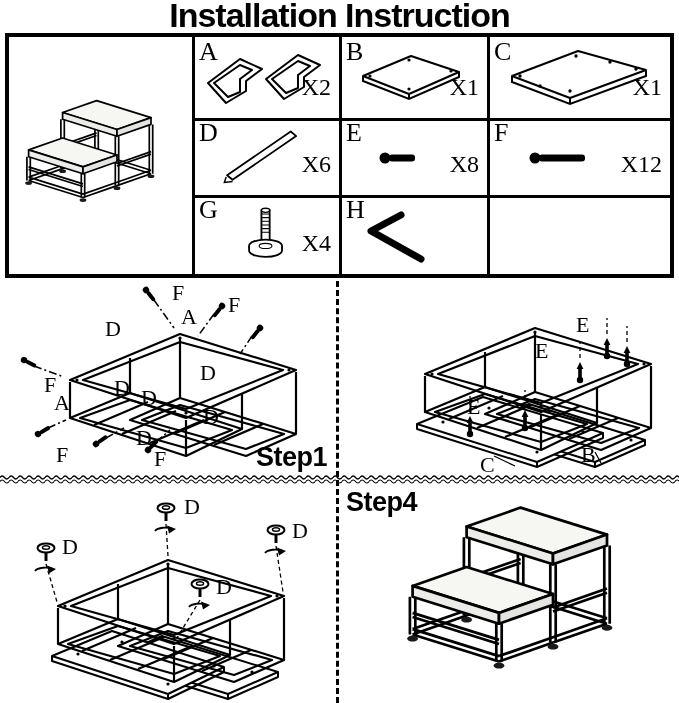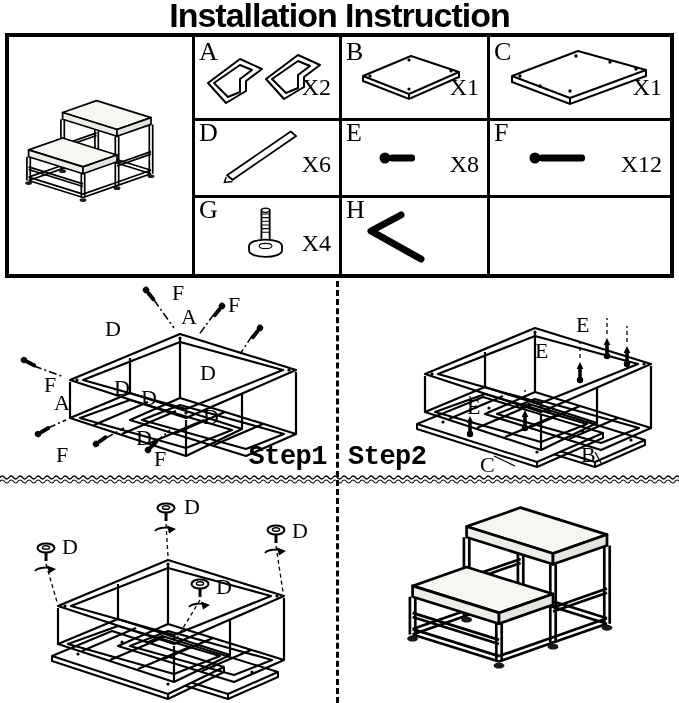--- a/index.html
+++ b/index.html
@@ -7,21 +7,21 @@
        font-family:"Liberation Serif",serif;overflow:hidden}
   .abs{position:absolute}
   .title{left:0;top:-4px;width:679px;text-align:center;
          font-family:"Liberation Sans",sans-serif;font-weight:900;font-size:34px;letter-spacing:-1px}
   .ptable{left:5px;top:33px;width:661px;height:237px;border:4px solid #000}
   .vline{top:0;height:237px;width:3px;background:#000}
   .hline{left:183px;width:478px;height:3px;background:#000}
   .cell{overflow:hidden}
   .plabel{left:7px;top:0;font-size:26px;line-height:1.15}
   .qty{right:8px;bottom:19px;font-size:24px;line-height:1}
-  .steplabel{font-family:Liberation Mono, monospace;font-weight:900;font-size:27px;letter-spacing:-0.5px;line-height:1}
+  .steplabel{font-family:Liberation Sans, sans-serif;font-weight:900;font-size:27px;letter-spacing:-0.5px;line-height:1}
   .ann{font-size:22px;line-height:1}
   .quad{overflow:visible}
   svg{display:block}
 </style>
 </head>
 <body>
 
 <svg width="0" height="0" class="abs" aria-hidden="true">
 <defs>
   <g id="stool">
@@ -289,21 +289,20 @@
     </g>
     <g stroke="#000" stroke-width="1.3" fill="none">
       <path d="M155,176 L176,186 M256,172 L262,183"></path>
     </g>
   </svg>
   <span class="abs ann" style="left:237px;top:34px">E</span>
   <span class="abs ann" style="left:196px;top:60px">E</span>
   <span class="abs ann" style="left:128px;top:116px">E</span>
   <span class="abs ann" style="left:141px;top:174px">C</span>
   <span class="abs ann" style="left:242px;top:164px">B</span>
-  <span class="abs steplabel" style="left:9px;top:164px">Step2</span>
 </div>
 
 <div class="abs quad" style="left:0;top:484px;width:337px;height:219px">
   <svg width="337" height="219" viewBox="0 0 337 219">
     <g stroke="#000" stroke-width="2" stroke-linejoin="round">
       <polygon points="162,152 278,188 228,210 112,174" fill="#fff"></polygon>
       <path d="M112,174 L112,179 L228,215 L228,210 M278,188 L278,193 L228,215" fill="none"></path>
     </g>
     <g stroke="#000" stroke-width="2" stroke-linejoin="round">
       <polygon points="52,172 112,147 224,183 168,210" fill="#fff"></polygon>
@@ -336,13 +335,14 @@
   <span class="abs ann" style="left:184px;top:12px">D</span>
   <span class="abs ann" style="left:62px;top:52px">D</span>
   <span class="abs ann" style="left:292px;top:36px">D</span>
   <span class="abs ann" style="left:216px;top:92px">D</span>
 </div>
 
 <div class="abs quad" style="left:339px;top:484px;width:340px;height:219px">
   <svg class="abs" style="left:52px;top:2px" width="270" height="216" viewBox="0 0 200 160">
     <use href="#stool"></use>
   </svg>
+  <span class="abs steplabel" style="left:7px;top:5px">Step4</span>
 </div>
 
 </body></html>

